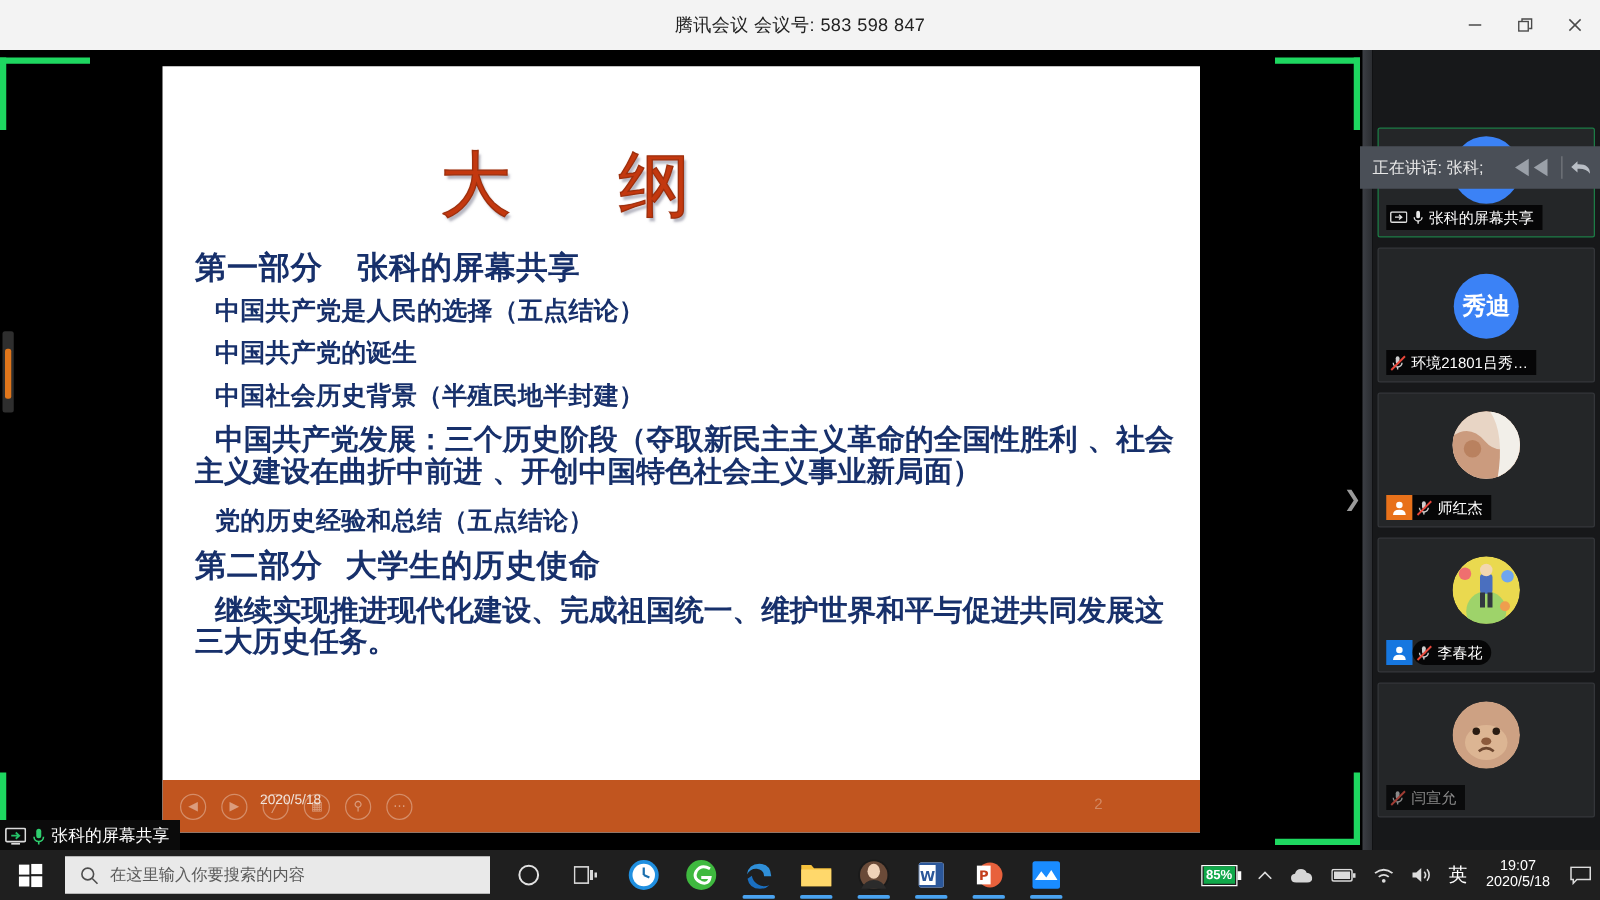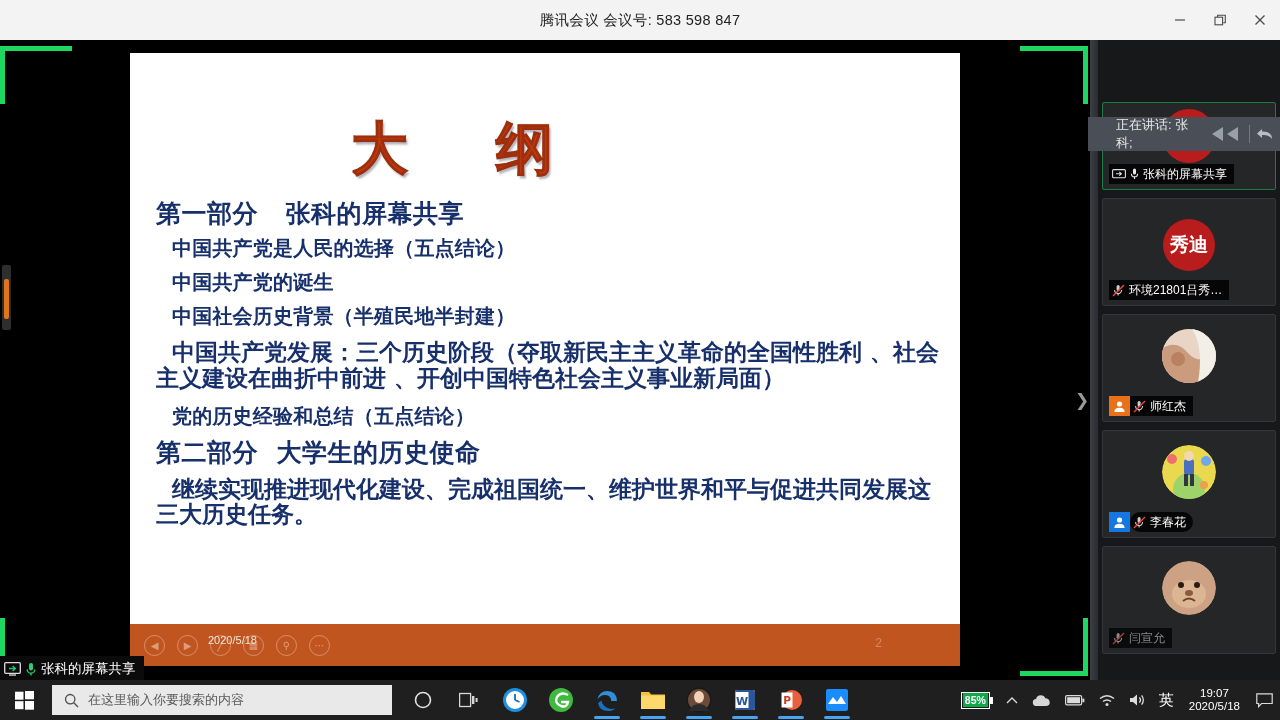--- a/index.html
+++ b/index.html
@@ -72,21 +72,21 @@
 
   
   .slide {
     position: absolute; left: 130px; top: 13px; width: 830px; height: 613px;
     background: #ffffff; overflow: hidden;
   }
   .slide-title {
     position: absolute; left: 0; top: 67px; width: 678px;
     text-align: center;
     font-family: "DejaVu Sans", sans-serif;
-    font-size: 57px; font-weight: bold; line-height: 1;
+    font-size: 57px; font-weight: normal; line-height: 1;
     color: #c3380f;
     letter-spacing: 34px;
     text-shadow: 2px 3px 2px rgba(120,120,140,.55), 0 0 1px #8a2a08;
     -webkit-text-stroke: 1px #9e2f0c;
   }
   .slide-body {
     position: absolute; left: 26px; top: 148px; width: 790px;
     color: #17306b;
     font-family: "DejaVu Sans", sans-serif;
     font-weight: bold;
@@ -136,21 +136,21 @@
     position: absolute; left: 4px; width: 174px;
     background: #242628; border: 1px solid #34363a; border-radius: 2px;
     overflow: hidden;
   }
   .tile.active { border-color: #1c7c46; }
   .avatar {
     position: absolute; left: 50%; transform: translateX(-50%);
     border-radius: 50%; overflow: hidden;
   }
   .avatar.initials {
-    background: #b91c1c; color: #fff; font-weight: bold;
+    background: #3b82f6; color: #fff; font-weight: bold;
     display: flex; align-items: center; justify-content: center;
     font-size: 19px; font-family: "DejaVu Sans", sans-serif;
   }
   .name-chip {
     position: absolute; left: 6px; bottom: 5px; height: 20px;
     background: rgba(0,0,0,.82);
     display: flex; align-items: center; gap: 4px; padding: 0 7px 0 3px;
     color: #fff; font-size: 12px; white-space: nowrap;
   }
   .name-chip.dim { color: #8c8c8c; background: rgba(0,0,0,.7); }
@@ -158,21 +158,21 @@
     position: absolute; left: 6px; bottom: 5px; width: 21px; height: 20px;
     display: flex; align-items: center; justify-content: center;
   }
   .badge.orange { background: #e8711a; }
   .badge.blue { background: #1677e0; }
 
   
   .speak-banner {
     position: absolute; left: -10px; top: 77px; width: 192px; height: 34px;
     background: #4a4f57; display: flex; align-items: center;
-    padding: 0 6px 0 28px; color: #e8e8e8; font-size: 13px; gap: 6px;
+    padding: 0 6px 0 10px; color: #e8e8e8; font-size: 13px; gap: 6px;
   }
   .speak-banner .spacer { flex: 1; }
   .vsep { width: 1px; height: 18px; background: #75797f; }
 
   
   .taskbar {
     position: absolute; left: 0; top: 680px; width: 1280px; height: 40px;
     background: #1f1f1f; display: flex; align-items: center;
   }
   .start-btn {

